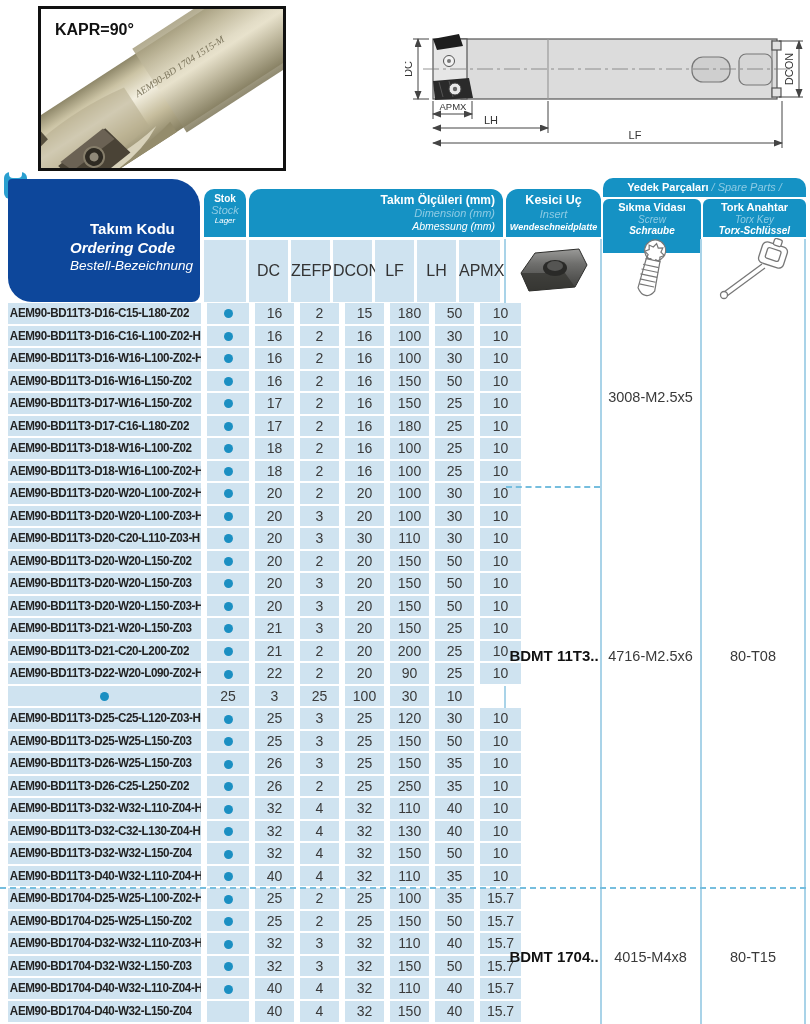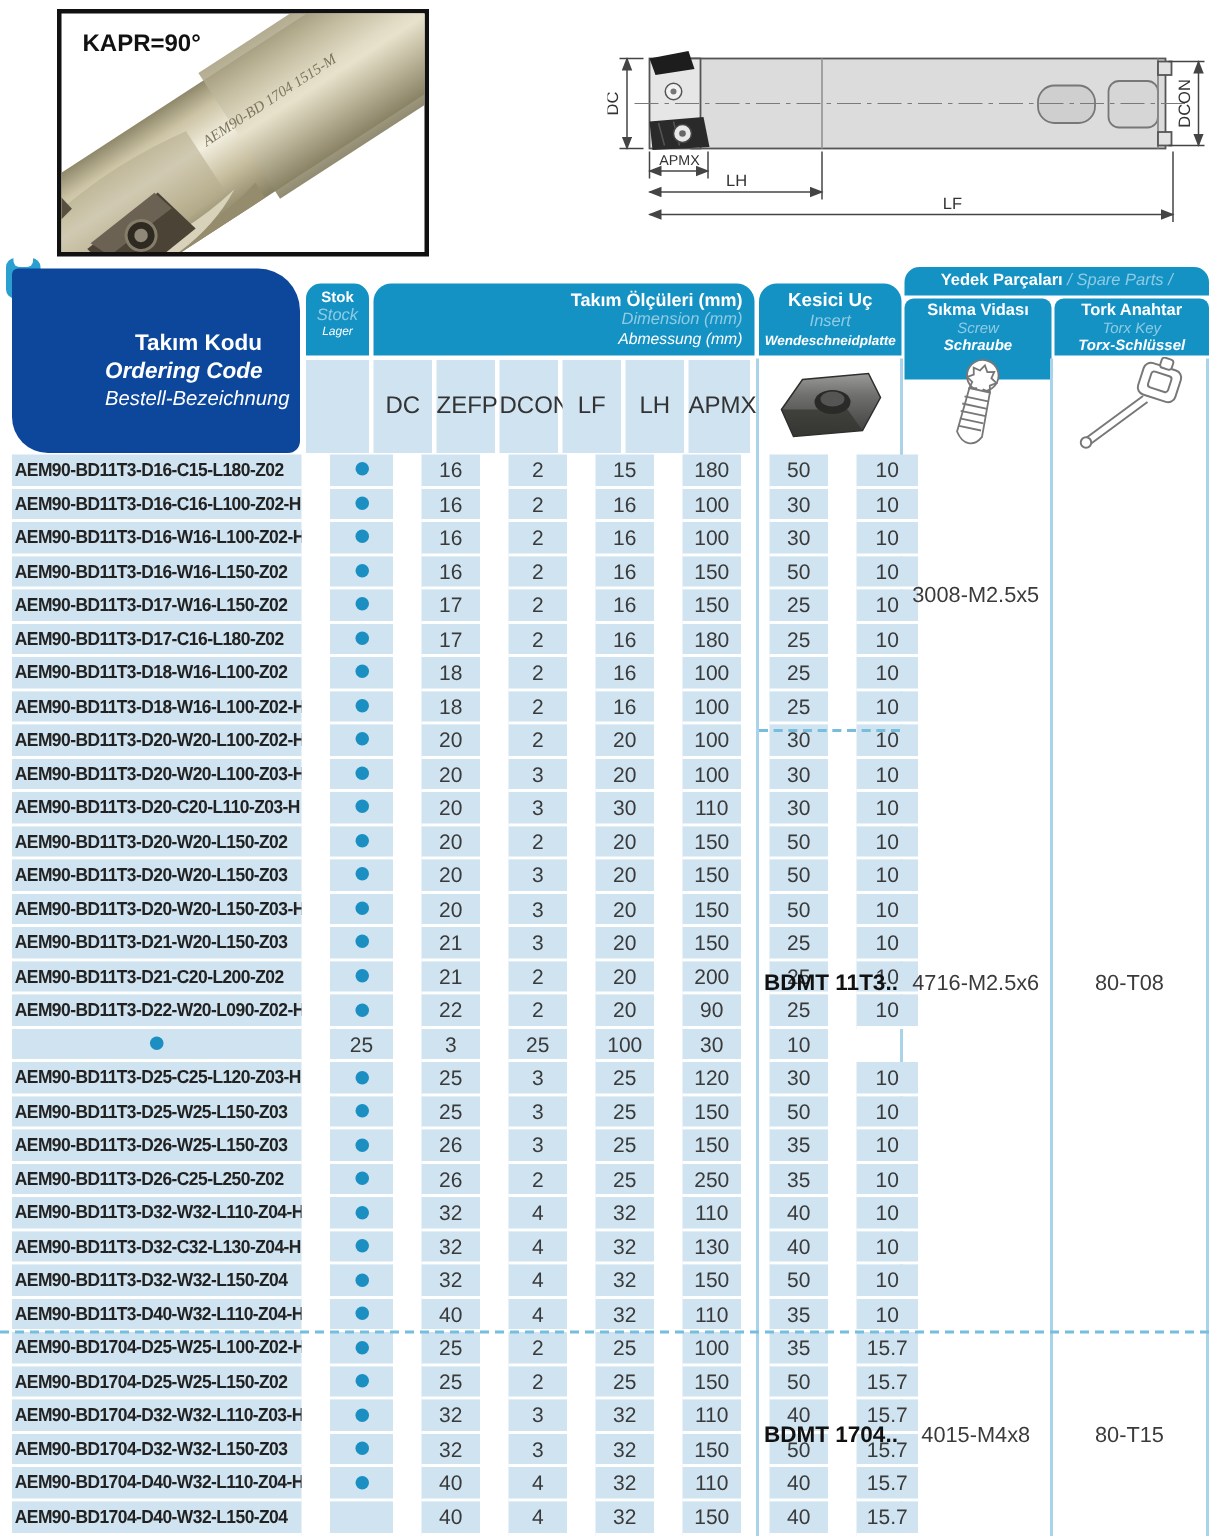--- a/index.html
+++ b/index.html
@@ -54,21 +54,21 @@
   .screwhead .hl1,.torxhead .hl1{font-size:11px;line-height:13px;}
   .screwhead .hl2,.torxhead .hl2{font-size:10px;line-height:11px;}
   .screwhead .hl3,.torxhead .hl3{font-size:10px;line-height:11px;}
 
   
   .subcell{top:240px;height:62px;background:#cfe3f0;color:#333;text-align:center;
            font-size:16px;line-height:62px;}
   
   #rows{position:absolute;left:8px;top:303px;width:492px;}
   .trow{display:grid;grid-template-columns:193px 42px 39px 39px 39px 39px 39px 41px;
-        column-gap:19px;height:22.53px;}
+        column-gap:6px;height:22.53px;}
   .cell{background:#cfe3f0;box-sizing:border-box;border-bottom:2px solid #fff;
         overflow:hidden;white-space:nowrap;}
   .cell.code{color:#222;}
   .cell.code span{display:inline-block;transform:scaleX(.93);transform-origin:0 50%;
         font-weight:bold;font-size:12.5px;letter-spacing:-0.4px;line-height:20.5px;padding-left:2px;}
   .cell.num{text-align:center;font-size:14px;color:#3a3a3a;line-height:20.5px;}
   .cell.stock{text-align:center;line-height:20.5px;}
   .dot{display:inline-block;width:9px;height:9px;border-radius:50%;background:#1b8fc2;
        vertical-align:middle;}
 

